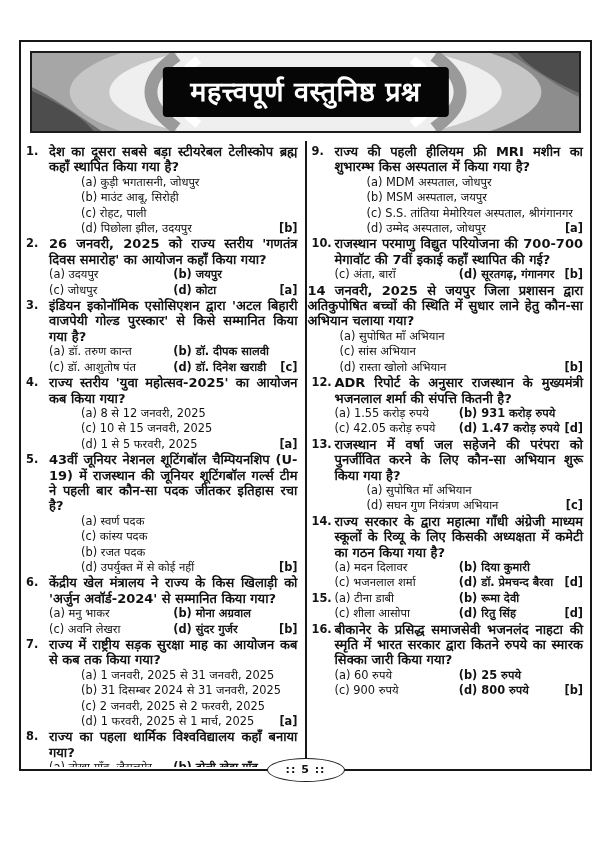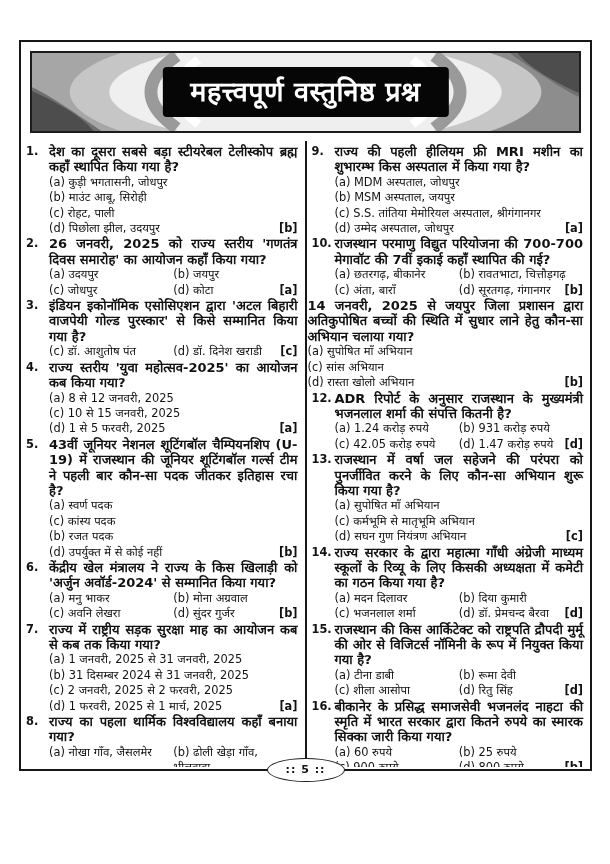--- a/index.html
+++ b/index.html
@@ -37,22 +37,22 @@
     flex:none; width:27px; padding-left:4px;
     font-weight:bold; font-size:11.4px; line-height:15.4px;
   }
   .qbody { flex:1 1 auto; min-width:0; }
   .qtext {
     font-weight:bold; font-size:13px; line-height:15.4px;
     text-align:justify;
   }
   .orow { display:flex; font-size:11.4px; line-height:15.4px; }
   .ocell  { flex:0 0 50%; min-width:0; }
-  .ocell2 { flex:1 1 auto; min-width:0; }
-  .ofull  { flex:1 1 auto; min-width:0; }
+  .ocell2 { flex:1 1 auto; min-width:0;font-weight:bold; }
+  .ofull  { flex:1 1 auto; min-width:0;margin-left:32px; }
   .ans { flex:none; margin-left:auto; padding-left:4px; font-weight:bold; }
 
   
   .page-badge {
     position:absolute; left:50%; bottom:-13px; transform:translateX(-50%);
     width:78px; height:24px; background:#ffffff;
     border:1.6px solid #1c1c1c; border-radius:50%;
     text-align:center; line-height:21px;
     font-size:11px; font-weight:bold; letter-spacing:1px;
   }
@@ -120,20 +120,24 @@
               </div>
             </div>
           </div>
         </div>
         <div class="question">
           <div class="qnum">3.</div>
           <div class="qbody">
             <div class="qtext">इंडियन इकोनॉमिक एसोसिएशन द्वारा 'अटल बिहारी वाजपेयी गोल्ड पुरस्कार' से किसे सम्मानित किया गया है?</div>
             <div class="opts">
               <div class="orow">
+                <span class="ocell">(a) डॉ. तरुण कान्त</span>
+                <span class="ocell2">(b) डॉ. दीपक सालवी</span>
+              </div>
+              <div class="orow">
                 <span class="ocell">(c) डॉ. आशुतोष पंत</span>
                 <span class="ocell2">(d) डॉ. दिनेश खराडी</span>
                 <span class="ans">[c]</span>
               </div>
             </div>
           </div>
         </div>
         <div class="question">
           <div class="qnum">4.</div>
           <div class="qbody">
@@ -251,24 +255,20 @@
               </div>
             </div>
           </div>
         </div>
         <div class="question">
           <div class="qnum">10.</div>
           <div class="qbody">
             <div class="qtext">राजस्थान परमाणु विद्युत परियोजना की 700-700 मेगावॉट की 7वीं इकाई कहाँ स्थापित की गई?</div>
             <div class="opts">
               <div class="orow">
-                <span class="ocell">(a) छतरगढ़, बीकानेर</span>
-                <span class="ocell2">(b) रावतभाटा, चित्तौड़गढ़</span>
-              </div>
-              <div class="orow">
                 <span class="ocell">(c) अंता, बाराँ</span>
                 <span class="ocell2">(d) सूरतगढ़, गंगानगर</span>
                 <span class="ans">[b]</span>
               </div>
             </div>
           </div>
         </div>
         <div class="question">
           <div class="qbody">
             <div class="qtext">14 जनवरी, 2025 से जयपुर जिला प्रशासन द्वारा अतिकुपोषित बच्चों की स्थिति में सुधार लाने हेतु कौन-सा अभियान चलाया गया?</div>
@@ -285,43 +285,40 @@
               </div>
             </div>
           </div>
         </div>
         <div class="question">
           <div class="qnum">12.</div>
           <div class="qbody">
             <div class="qtext">ADR रिपोर्ट के अनुसार राजस्थान के मुख्यमंत्री भजनलाल शर्मा की संपत्ति कितनी है?</div>
             <div class="opts">
               <div class="orow">
-                <span class="ocell">(a) 1.24 करोड़ रुपये</span>
+                <span class="ocell">(a) 1.55 करोड़ रुपये</span>
                 <span class="ocell2">(b) 931 करोड़ रुपये</span>
               </div>
               <div class="orow">
                 <span class="ocell">(c) 42.05 करोड़ रुपये</span>
                 <span class="ocell2">(d) 1.47 करोड़ रुपये</span>
                 <span class="ans">[d]</span>
               </div>
             </div>
           </div>
         </div>
         <div class="question">
           <div class="qnum">13.</div>
           <div class="qbody">
             <div class="qtext">राजस्थान में वर्षा जल सहेजने की परंपरा को पुनर्जीवित करने के लिए कौन-सा अभियान शुरू किया गया है?</div>
             <div class="opts">
               <div class="orow">
                 <span class="ofull">(a) सुपोषित माँ अभियान</span>
               </div>
               <div class="orow">
-                <span class="ofull">(c) कर्मभूमि से मातृभूमि अभियान</span>
-              </div>
-              <div class="orow">
                 <span class="ofull">(d) सघन गुण नियंत्रण अभियान</span>
                 <span class="ans">[c]</span>
               </div>
             </div>
           </div>
         </div>
         <div class="question">
           <div class="qnum">14.</div>
           <div class="qbody">
             <div class="qtext">राज्य सरकार के द्वारा महात्मा गाँधी अंग्रेजी माध्यम स्कूलों के रिव्यू के लिए किसकी अध्यक्षता में कमेटी का गठन किया गया है?</div>
@@ -334,21 +331,20 @@
                 <span class="ocell">(c) भजनलाल शर्मा</span>
                 <span class="ocell2">(d) डॉ. प्रेमचन्द बैरवा</span>
                 <span class="ans">[d]</span>
               </div>
             </div>
           </div>
         </div>
         <div class="question">
           <div class="qnum">15.</div>
           <div class="qbody">
-            <div class="qtext">राजस्थान की किस आर्किटेक्ट को राष्ट्रपति द्रौपदी मुर्मू की ओर से विजिटर्स नॉमिनी के रूप में नियुक्त किया गया है?</div>
             <div class="opts">
               <div class="orow">
                 <span class="ocell">(a) टीना डाबी</span>
                 <span class="ocell2">(b) रूमा देवी</span>
               </div>
               <div class="orow">
                 <span class="ocell">(c) शीला आसोपा</span>
                 <span class="ocell2">(d) रितु सिंह</span>
                 <span class="ans">[d]</span>
               </div>

